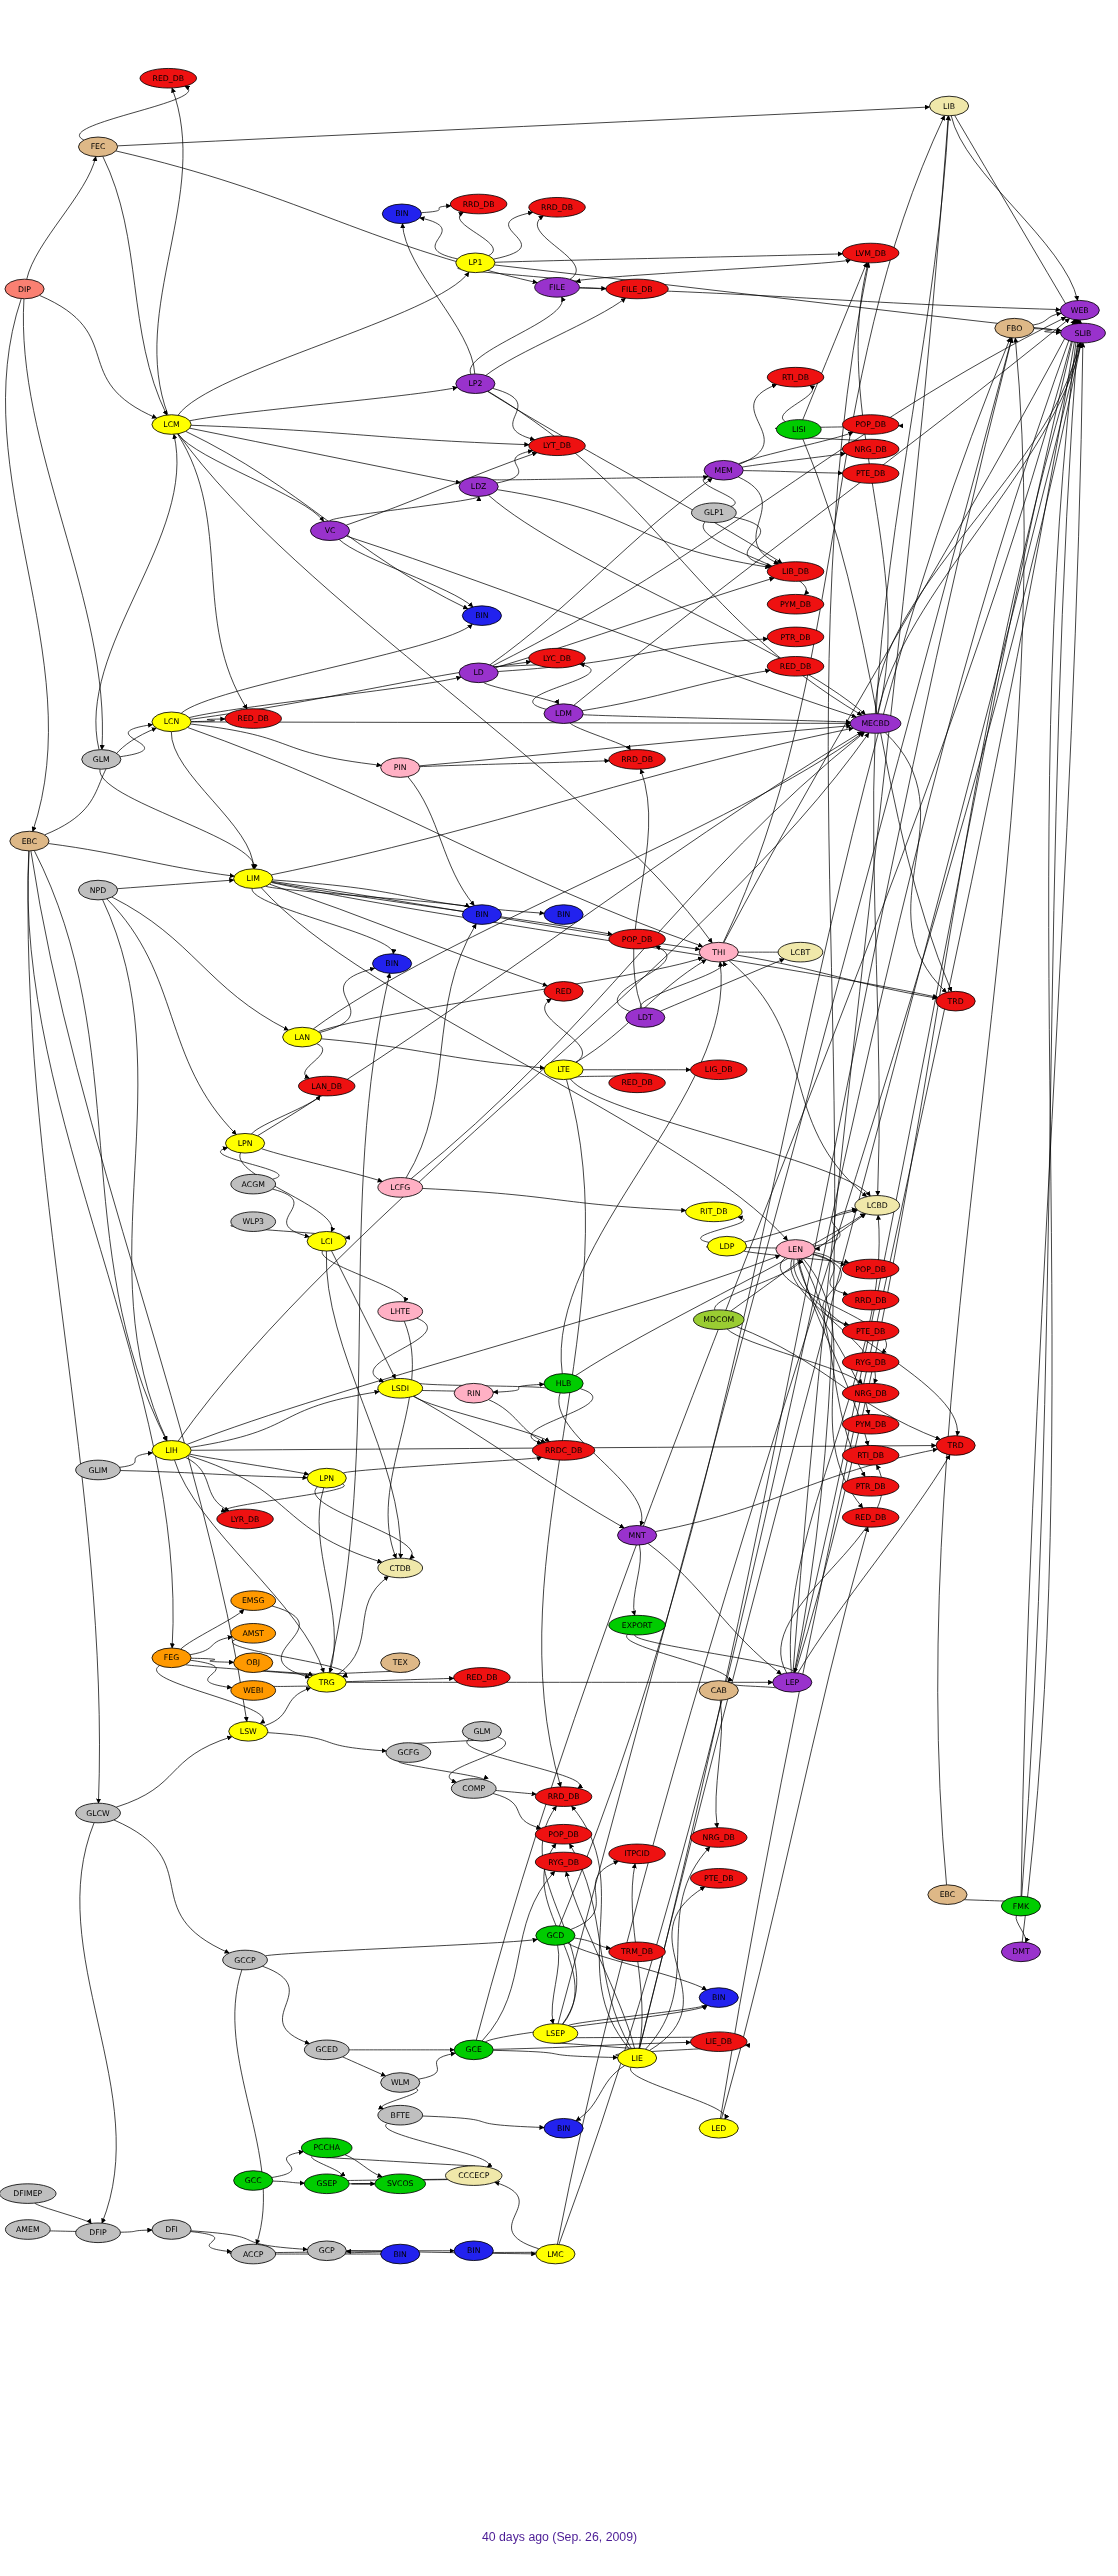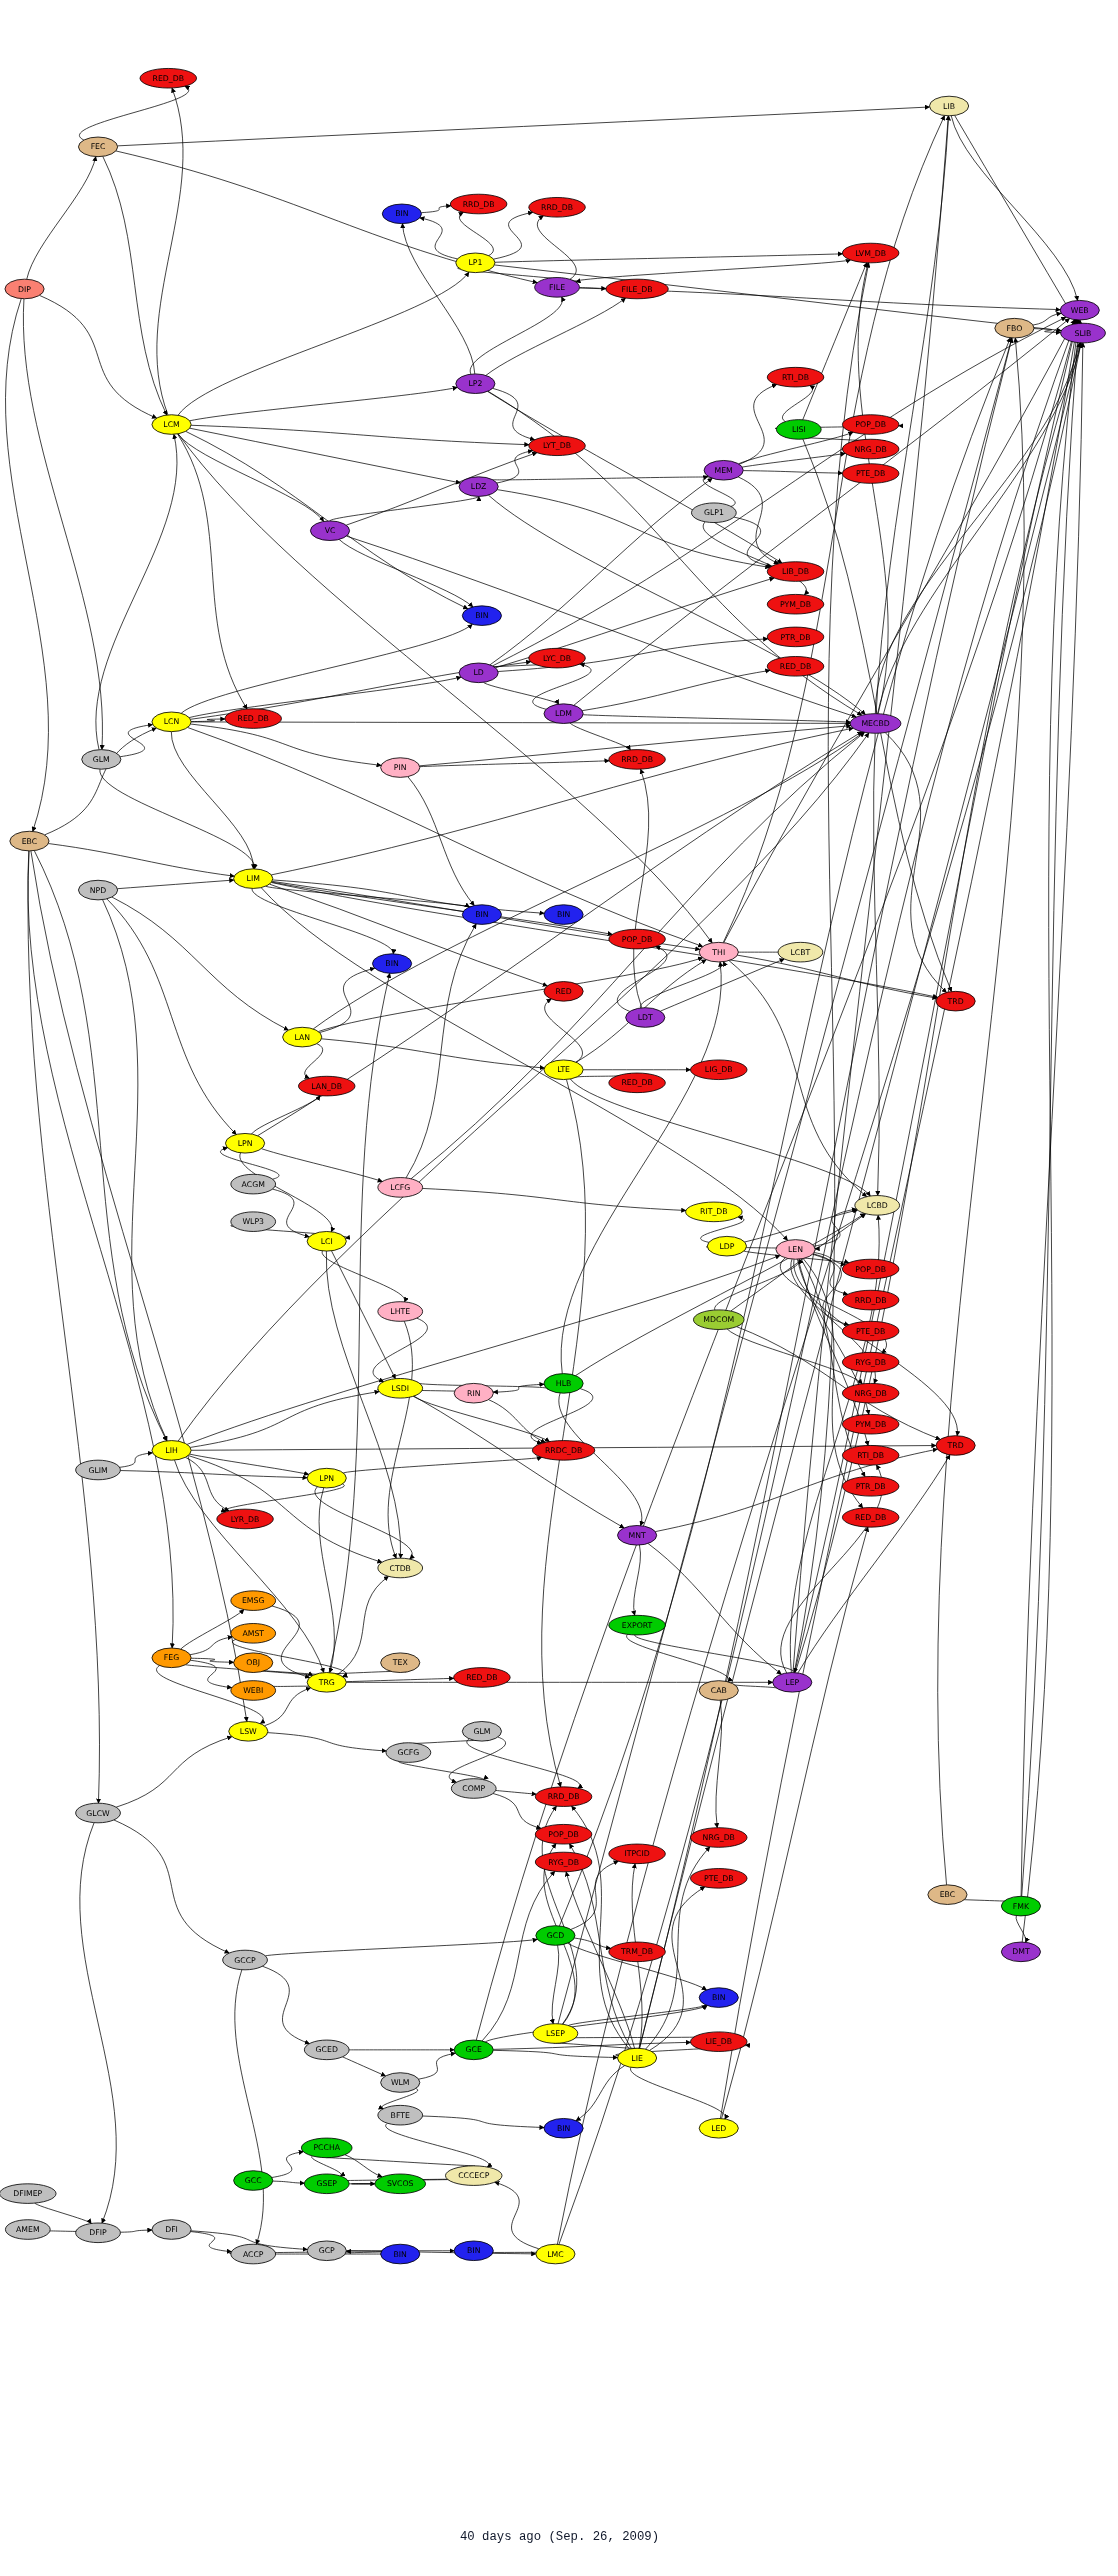--- a/index.html
+++ b/index.html
@@ -1,20 +1,20 @@
 <!DOCTYPE html>
 <html style="font-size:13px"><head>
 <meta charset="utf-8">
 <style>
   html,body{margin:0;padding:0;background:#ffffff;}
   body{width:1119px;height:2576px;position:relative;font-family:"DejaVu Sans",sans-serif;}
   #graph-wrap{position:absolute;top:0;left:0;width:1119px;height:2576px;margin-top:8px;}
   svg{display:block;}
   .caption{position:absolute;left:0;right:0;top:2530px;text-align:center;
-           font-family:Liberation Mono, monospace;font-size:12.3px;color:#0f172a;}
+           font-family:Liberation Sans, sans-serif;font-size:12.3px;color:#4c1d95;}
   text.node-label{font-family:"DejaVu Sans",sans-serif;font-size:9.5px;fill:#000;
                   text-anchor:middle;pointer-events:none;}
 </style>
 </head>
 <body>
 
 <div id="graph-wrap">
   <svg id="graph-svg" width="1119" height="2576" viewBox="0 0 1370 3154" xmlns="http://www.w3.org/2000/svg">
     <defs>
       <marker id="arrow" viewBox="0 0 10 10" refX="9" refY="5" markerWidth="7" markerHeight="7" orient="auto">

